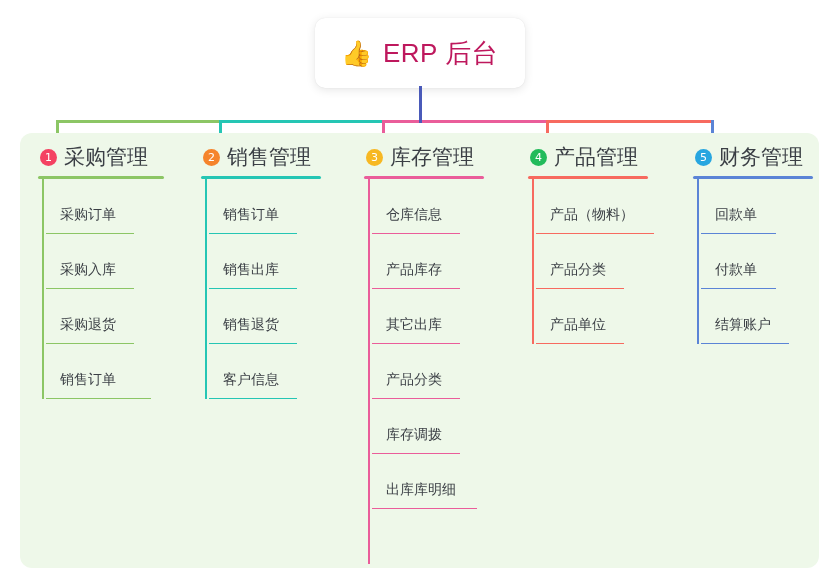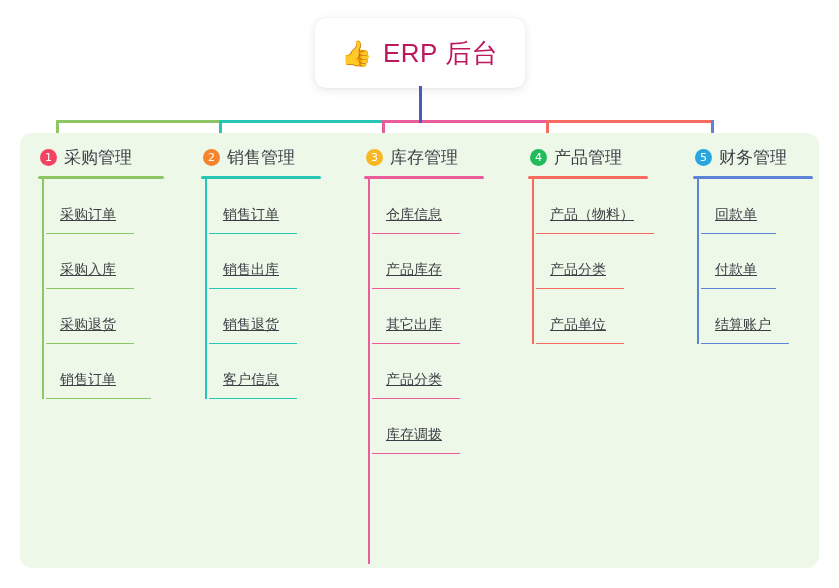--- a/index.html
+++ b/index.html
@@ -86,21 +86,21 @@
     height: 17px;
     border-radius: 50%;
     color: #ffffff;
     font-size: 11px;
     line-height: 17px;
     text-align: center;
     font-family: "DejaVu Sans", sans-serif;
     flex: 0 0 auto;
   }
   .col-title {
-    font-size: 17px;
+    font-size: 21px;
     color: #3b3f45;
     text-align: right;
   }
   .col-rule {
     height: 3px;
     border-radius: 2px;
     margin-top: 7px;
   }
 
   .items {
@@ -119,21 +119,20 @@
     height: 55px;
     box-sizing: border-box;
   }
   .item-label {
     position: absolute;
     left: 18px;
     bottom: 10px;
     font-size: 14px;
     color: #3b3f45;
     white-space: nowrap;
-    text-decoration: underline;
   }
   .item-rule {
     position: absolute;
     left: 4px;
     bottom: 0;
     height: 1.5px;
   }
 </style>
 </head>
 <body>
@@ -231,20 +230,24 @@
           <div class="item-rule" style="background: rgb(234, 93, 154); width: 88px;"></div>
         </div>
         <div class="item">
           <span class="item-label">产品分类</span>
           <div class="item-rule" style="background: rgb(234, 93, 154); width: 88px;"></div>
         </div>
         <div class="item">
           <span class="item-label">库存调拨</span>
           <div class="item-rule" style="background: rgb(234, 93, 154); width: 88px;"></div>
         </div>
+        <div class="item">
+          <span class="item-label">出库库明细</span>
+          <div class="item-rule" style="background: rgb(234, 93, 154); width: 105px;"></div>
+        </div>
       </div>
     </div>
     <div class="column" style="left: 508px;">
       <div class="col-head">
         <span class="badge" style="background: rgb(34, 187, 91);">4</span>
         <span class="col-title">产品管理</span>
       </div>
       <div class="col-rule" style="background: rgb(247, 106, 95); width: 120px;"></div>
       <div class="items">
         <div class="spine" style="background: rgb(247, 106, 95); height: 165px;"></div>

